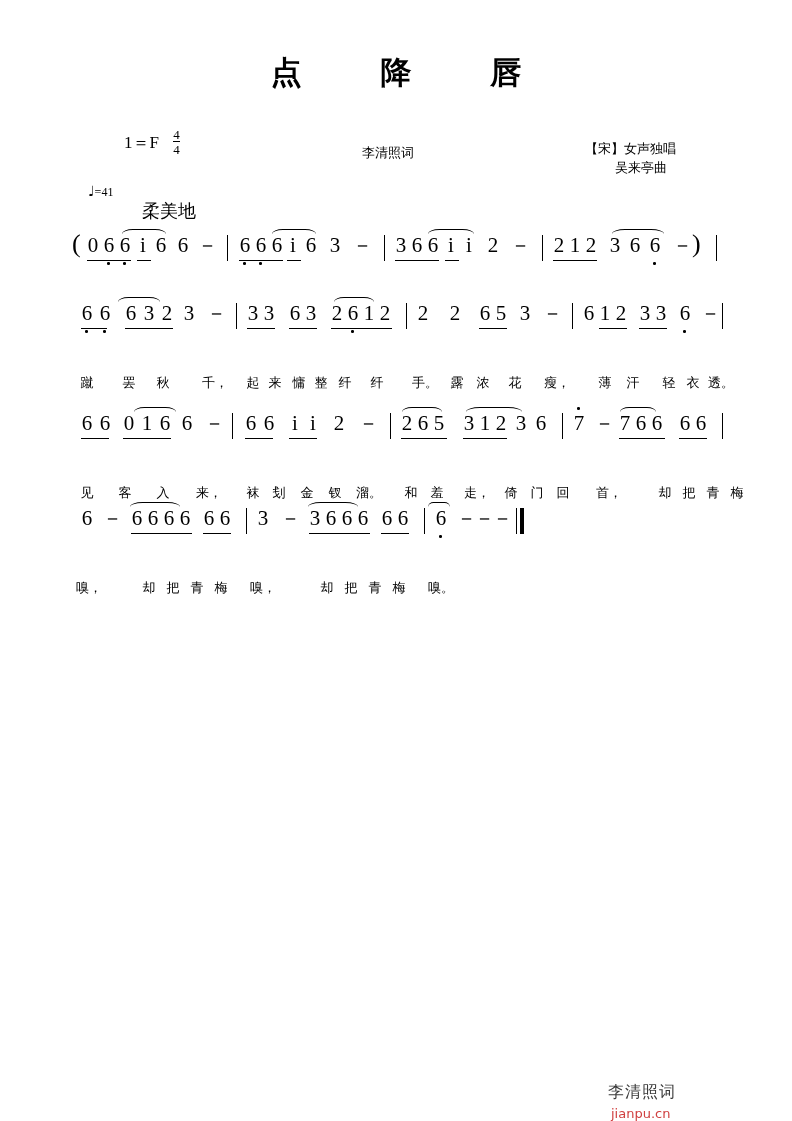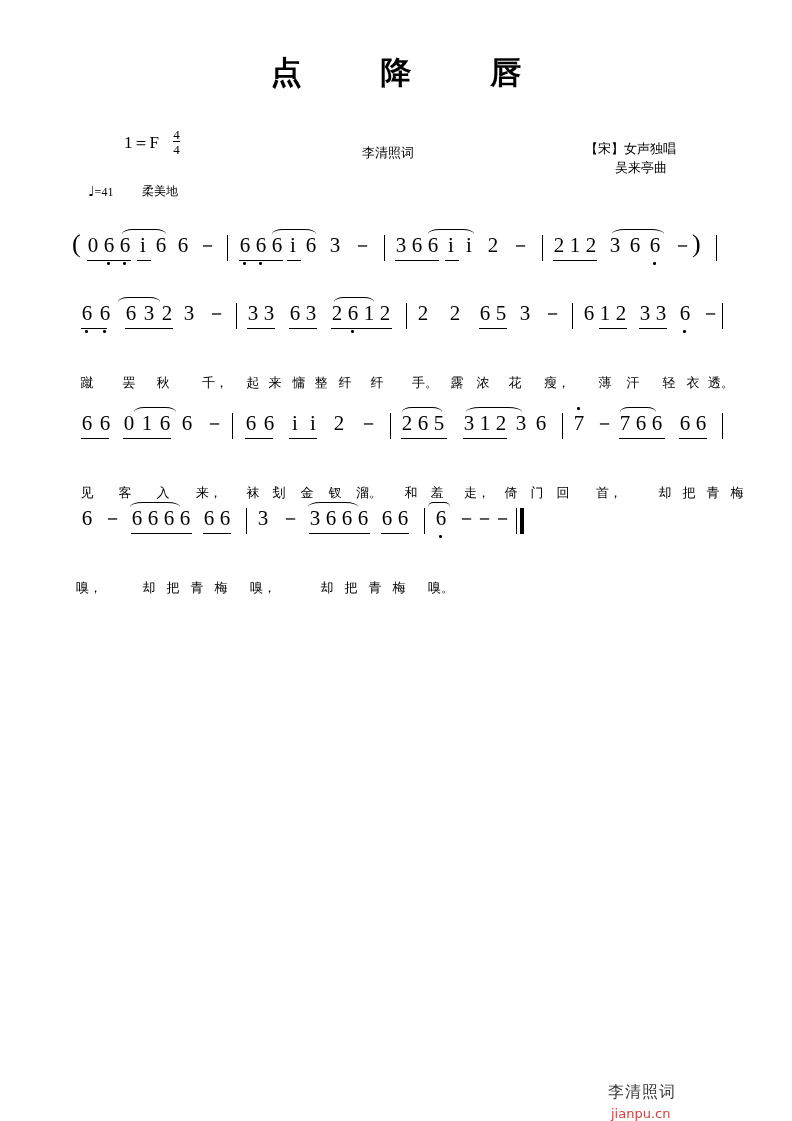--- a/index.html
+++ b/index.html
@@ -83,24 +83,24 @@
     left: 88px;
     font-family: "Liberation Serif", serif;
     font-size: 12px;
   }
   .tempo .note-glyph {
     font-family: "DejaVu Sans", sans-serif;
     font-size: 14px;
   }
   .mood {
     position: absolute;
-    top: 183px;
+    top: 199px;
     left: 142px;
     font-family: "DejaVu Sans", sans-serif;
-    font-size: 12px;
+    font-size: 18px;
   }
 
   
   .system {
     position: absolute;
     left: 72px;
     width: 650px;
   }
   .notes-row {
     position: relative;

